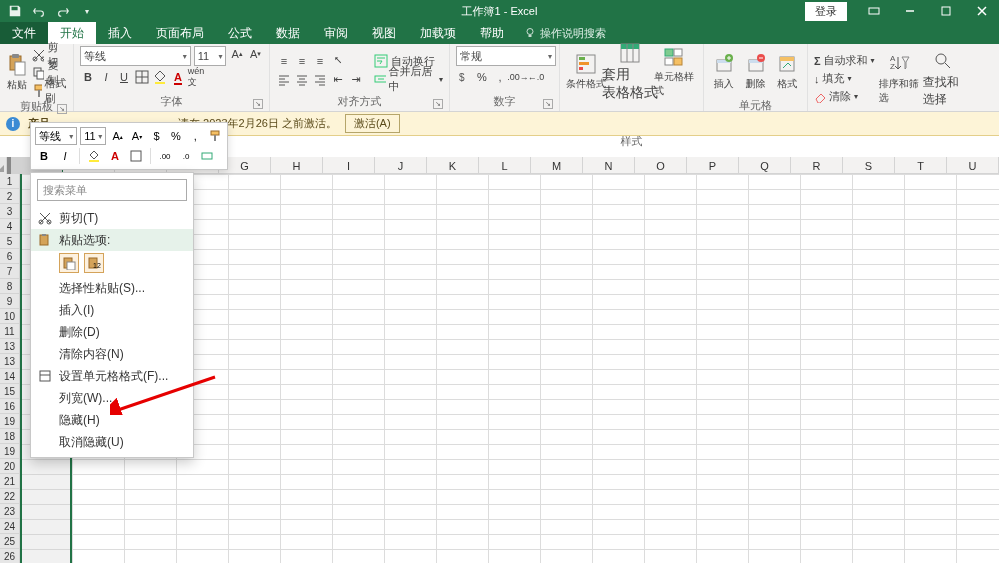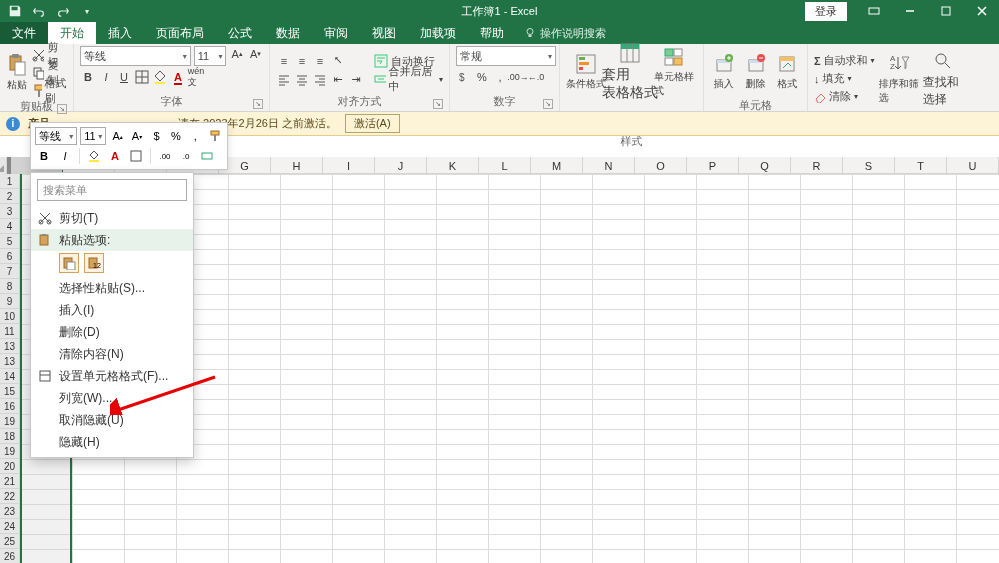--- a/index.html
+++ b/index.html
@@ -655,24 +655,24 @@
           <rect x="2" y="2" width="10" height="10" fill="none" stroke="#555"></rect>
           <line x1="2" y1="6" x2="12" y2="6" stroke="#555"></line>
         </svg>
       </span>
       <span>设置单元格格式(F)...</span>
     </div>
   <div class="item">
       <span>列宽(W)...</span>
     </div>
   <div class="item">
+      <span>隐藏(H)</span>
+    </div>
+  <div class="item">
       <span>取消隐藏(U)</span>
-    </div>
-  <div class="item">
-      <span>隐藏(H)</span>
     </div>
 </div>
 
 <svg class="arrow-annot" viewBox="0 0 110 40">
   <defs>
       <marker id="ah" markerWidth="8" markerHeight="8" refX="2" refY="4" orient="auto">
         <path d="M0 0L8 4L0 8z" fill="#e60000"></path>
       </marker>
     </defs>
   <line x1="105" y1="2" x2="5" y2="36" stroke="#e60000" stroke-width="3" marker-end="url(#ah)"></line>

